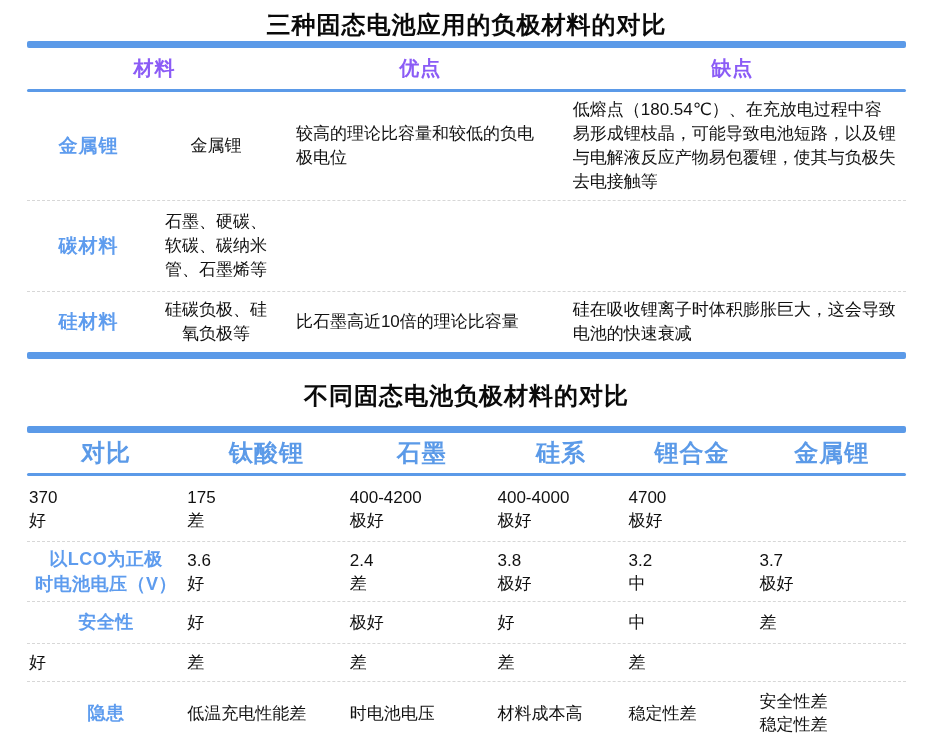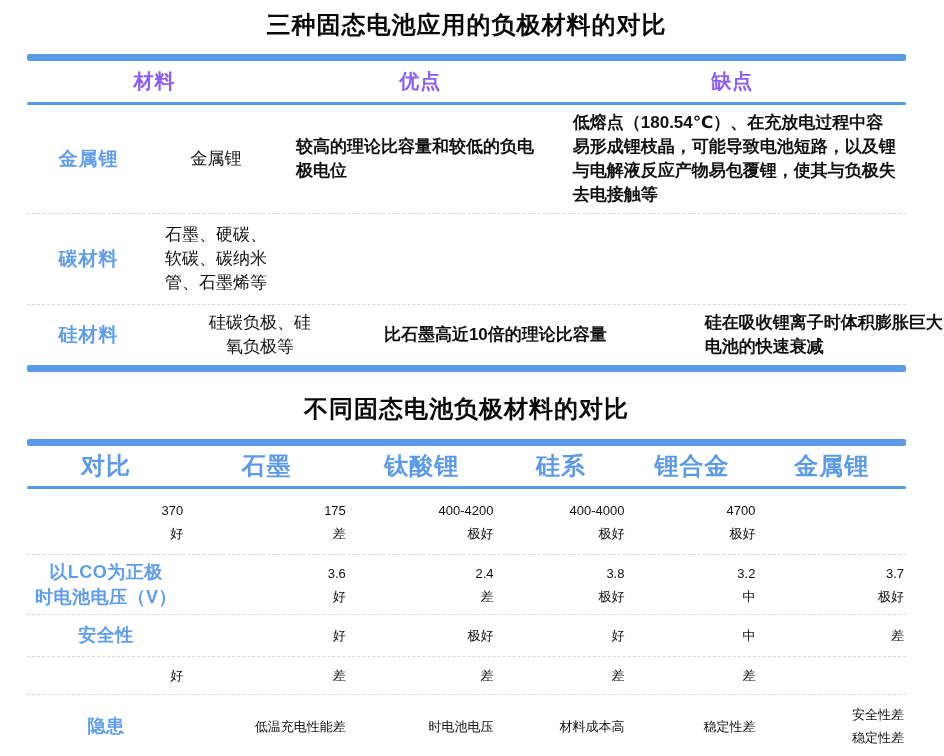--- a/index.html
+++ b/index.html
@@ -11,21 +11,21 @@
     padding-top:9px;
     overflow:hidden;
   }
   .doc-title {
     width:879px; margin-left:27px;
     text-align:center;
     font-size:24px; font-weight:bold; color:#0a0a0a;
     letter-spacing:1px;
     line-height:32px;
   }
-  .title-1 { margin-bottom:13px; }
+  .title-1 { }
   .title-2 { margin-top:21px; margin-bottom:14px; }
   .table { width:879px; margin-left:27px; }
   .bar { width:100%; background:#5B9AE8; border-radius:2px; }
   .bar.thick { height:7px; }
   .bar.thin  { height:3px; }
 
   
   .t1-grid { display:grid; grid-template-columns:14% 15% 31.5% 39.5%; }
   .t1-header { align-items:center; min-height:41px; }
   .t1-header .hcell {
@@ -36,41 +36,41 @@
   .t1-row { align-items:center; }
   .t1-row.sep { border-bottom:1px dashed #d7d7d7; }
   .t1-row .rlabel {
     color:#5E9CEE; font-weight:bold; font-size:19px; text-align:center;
     letter-spacing:1px;
   }
   .t1-row .c-material {
     font-size:17px; text-align:center; line-height:24px; padding:6px 8px;
   }
   .t1-row .c-pros, .t1-row .c-cons {
-    font-size:17px; line-height:24px; text-align:left; padding:6px 10px 6px 14px;font-weight:bold;
+    font-size:17px; line-height:24px; text-align:left; padding:6px 10px 6px 14px;
   }
   .h-102 { min-height:102px; }
   .h-91  { min-height:91px; }
-  .h-52  { min-height:52px;gap:44px; }
+  .h-52  { min-height:52px; }
 
   
   .t2-grid { display:grid; grid-template-columns:18% 18.5% 16.8% 14.9% 14.9% 16.9%; }
   .t2-header { align-items:center; min-height:40px; }
   .t2-header .hcell {
     color:#5B9AE8; font-weight:bold; font-size:24px; text-align:center;
     letter-spacing:1px;
   }
   .t2-row { align-items:center; }
   .t2-row.sep { border-bottom:1px dashed #d7d7d7; }
   .t2-row .rlabel {
     color:#5E9CEE; font-weight:bold; font-size:18px; text-align:center;
     line-height:25px; white-space:pre-line; letter-spacing:0.5px;
   }
   .t2-row .cell {
-    font-size:13px; text-align:right; line-height:23px;
+    font-size:17px; text-align:left; line-height:23px;
     white-space:pre-line; padding:4px 2px;
   }
   .h-66 { min-height:66px; }
   .h-60 { min-height:60px; }
   .h-42 { min-height:42px; }
   .h-38 { min-height:38px; }
   .h-62 { min-height:62px; }
 </style>
 </head>
 <body>
@@ -110,22 +110,22 @@
   <div class="bar thick"></div>
 </div>
 
 <div class="doc-title title-2">不同固态电池负极材料的对比</div>
 
 <div class="table">
   <div class="bar thick"></div>
 
   <div class="t2-grid t2-header">
     <div class="hcell">对比</div>
+    <div class="hcell">钛酸锂</div>
     <div class="hcell">石墨</div>
-    <div class="hcell">钛酸锂</div>
     <div class="hcell">硅系</div>
     <div class="hcell">锂合金</div>
     <div class="hcell">金属锂</div>
   </div>
 
   <div class="bar thin"></div>
 
   <div class="t2-grid t2-row sep h-66">
     <div class="cell">370
 好</div>

